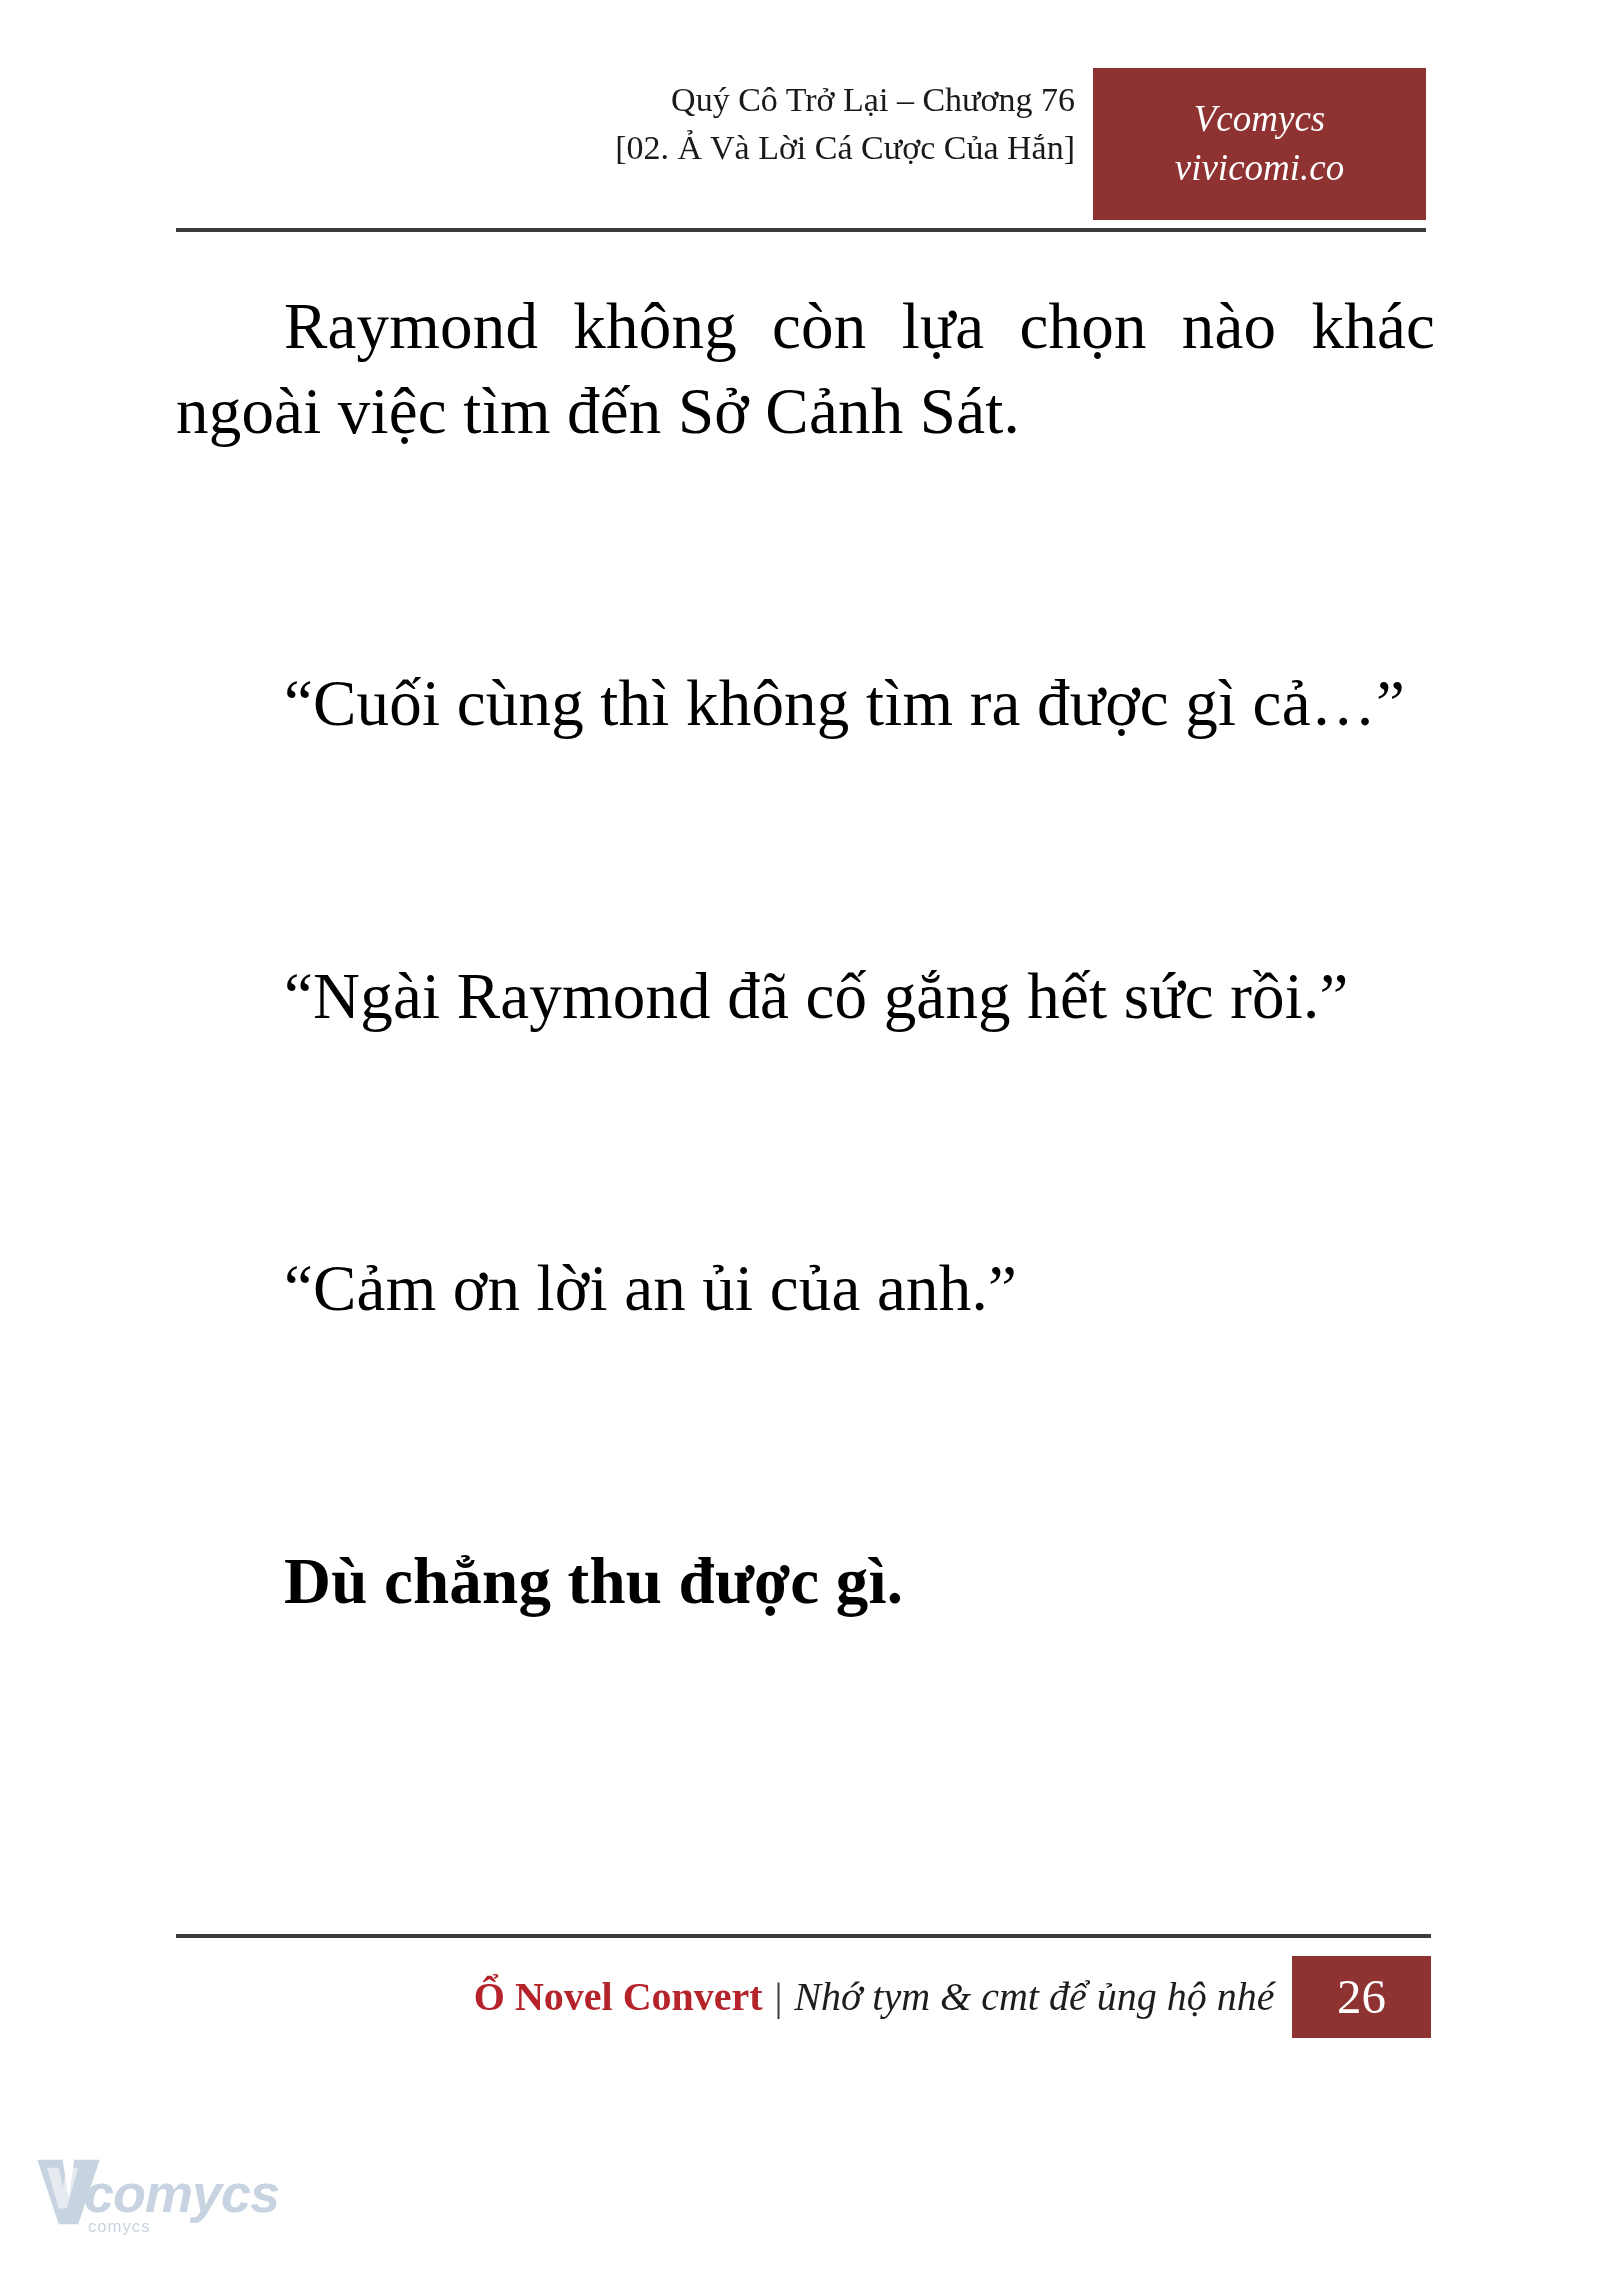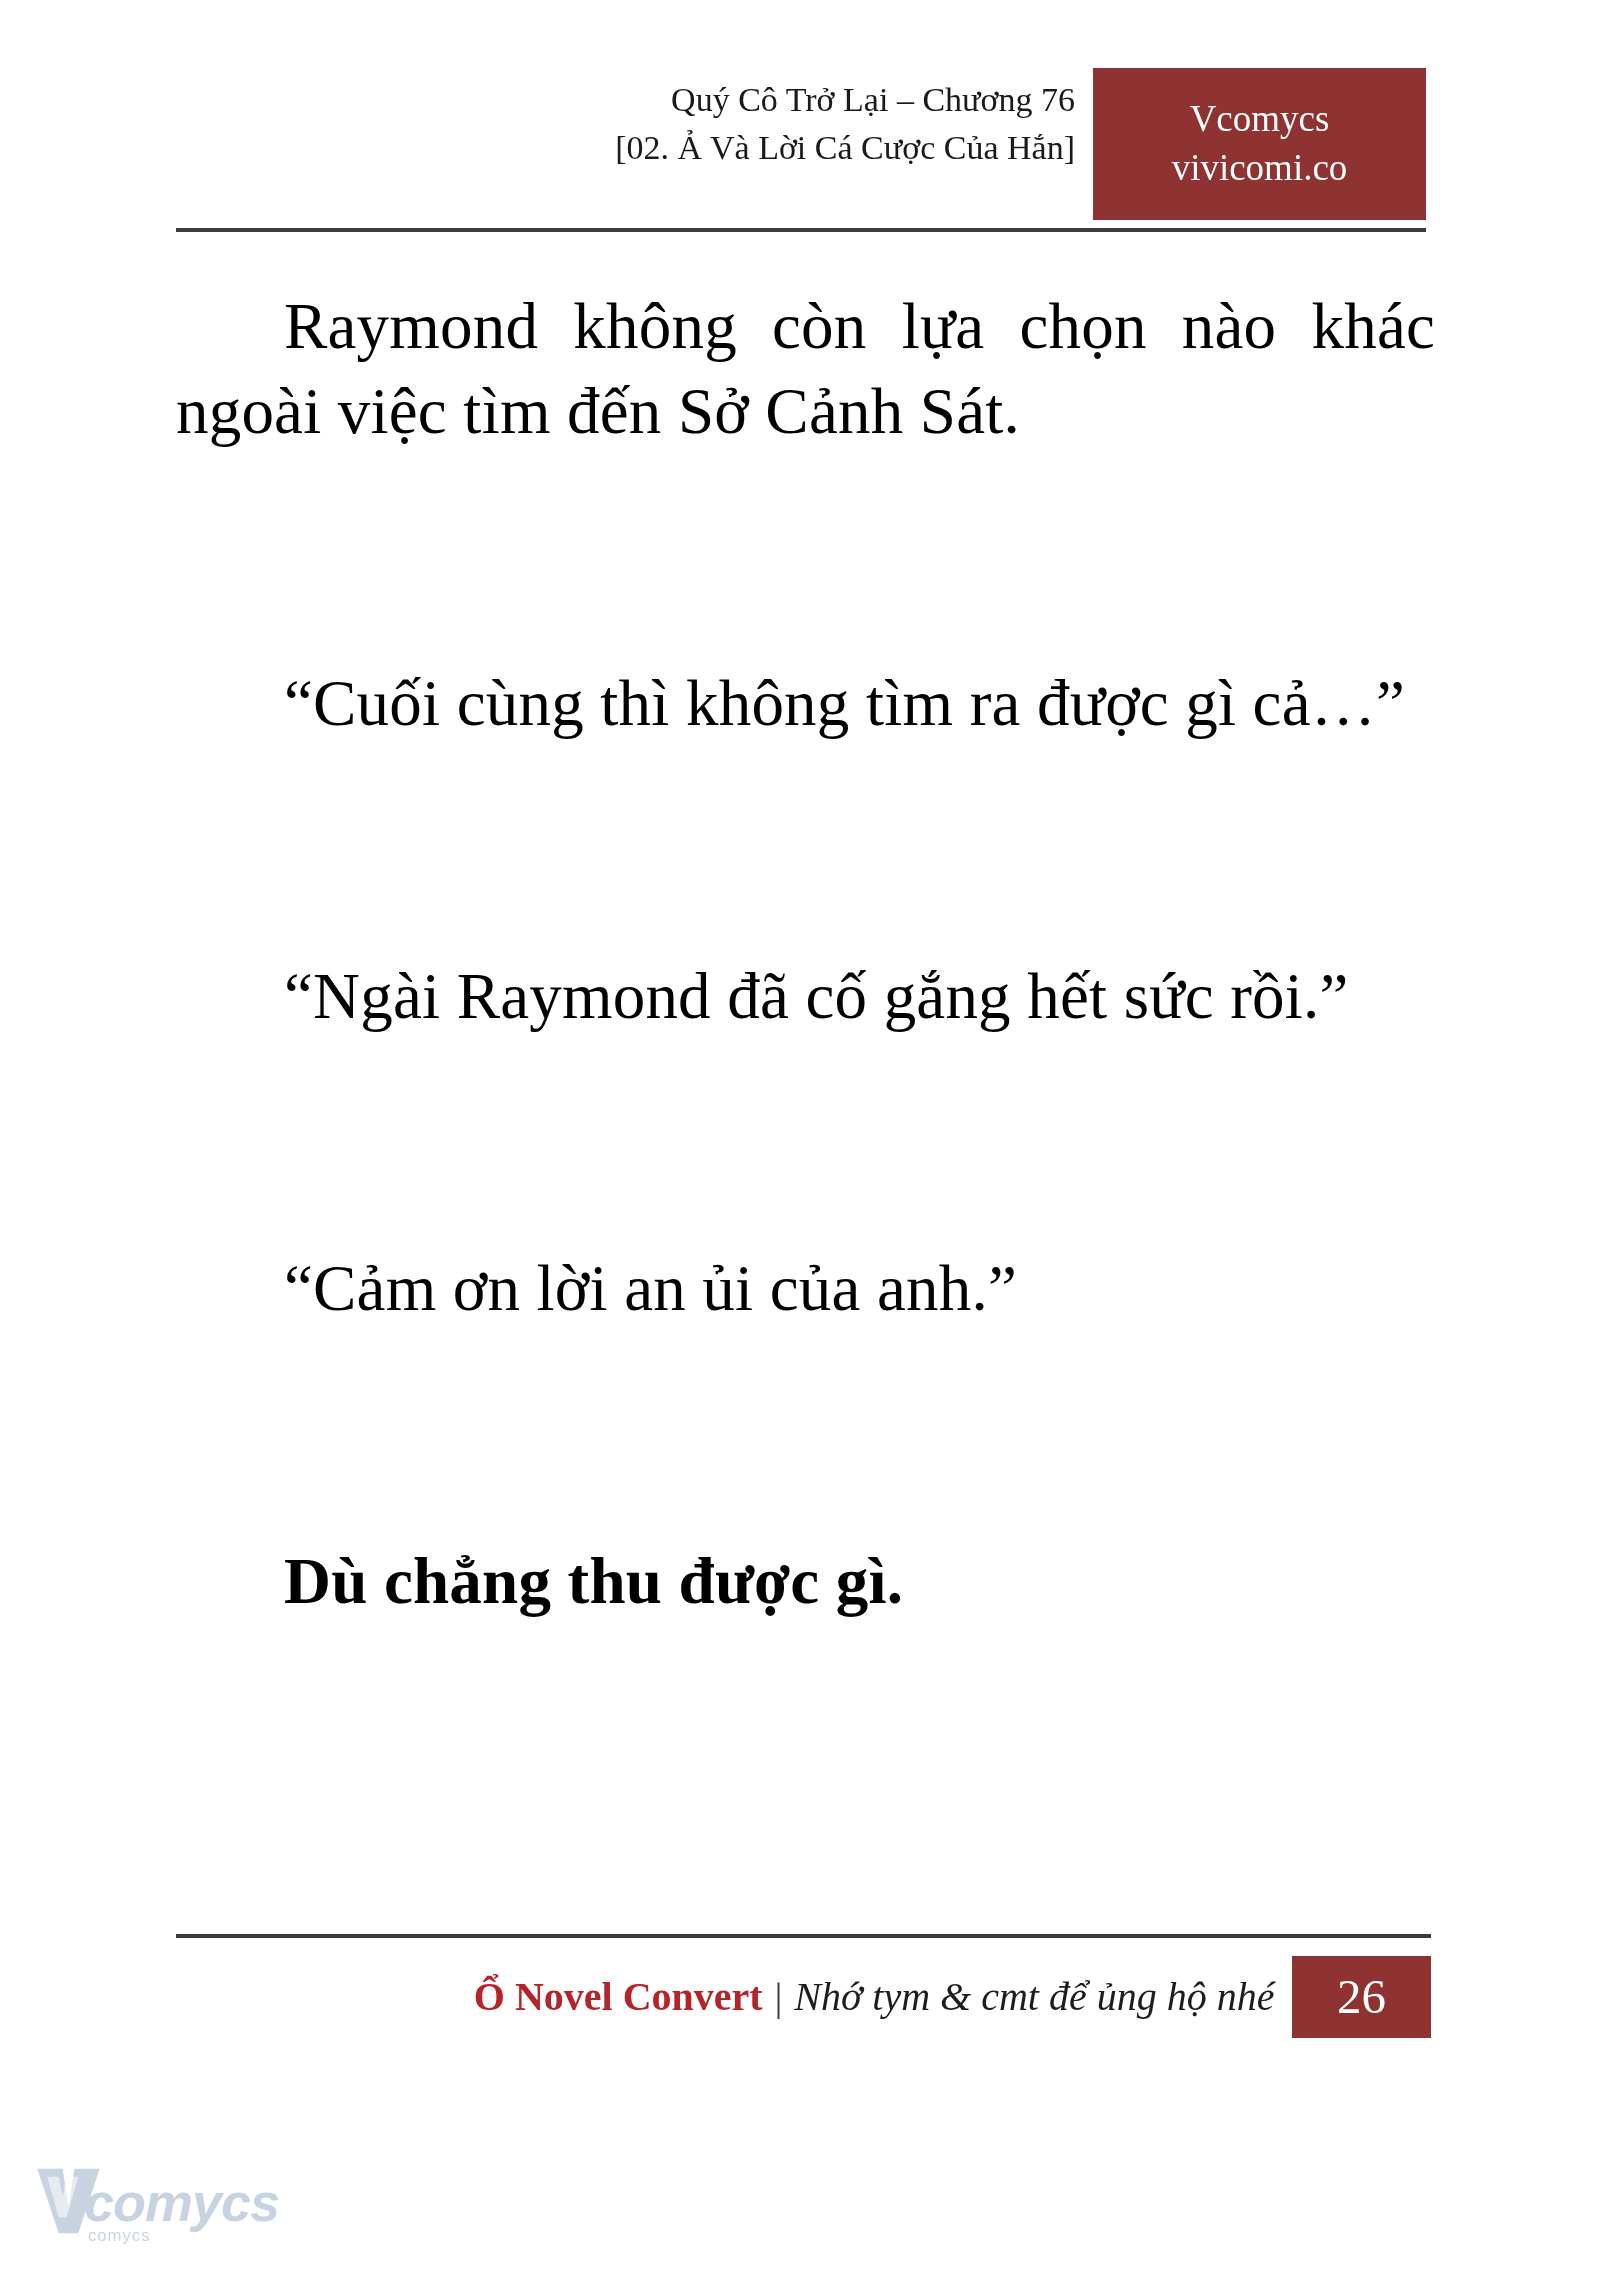--- a/index.html
+++ b/index.html
@@ -59,20 +59,21 @@
     height: 152px;
     background: #8f3232;
     color: #ffffff;
     display: flex;
     flex-direction: column;
     align-items: center;
     justify-content: center;
     line-height: 1.32;
     font-size: 37px;
     font-family: "Liberation Serif", serif;
+    font-style: italic;
   }
   .header-rule {
     position: absolute;
     left: 0;
     top: 152px;
     width: 100%;
     height: 3.9px;
     background: #3b3b3b;
   }
 
@@ -159,21 +160,21 @@
     display: flex;
     align-items: center;
     justify-content: center;
     font-family: "Liberation Serif", serif;
   }
 
   
   .watermark {
     position: absolute;
     left: 33px;
-    bottom: 20px;
+    bottom: 29px;
     width: 265px;
     height: 118px;
   }
   .wm-text {
     position: absolute;
     left: 51px;
     top: 15.7px;
     font-family: "Liberation Sans", sans-serif;
     font-weight: bold;
     font-style: italic;

